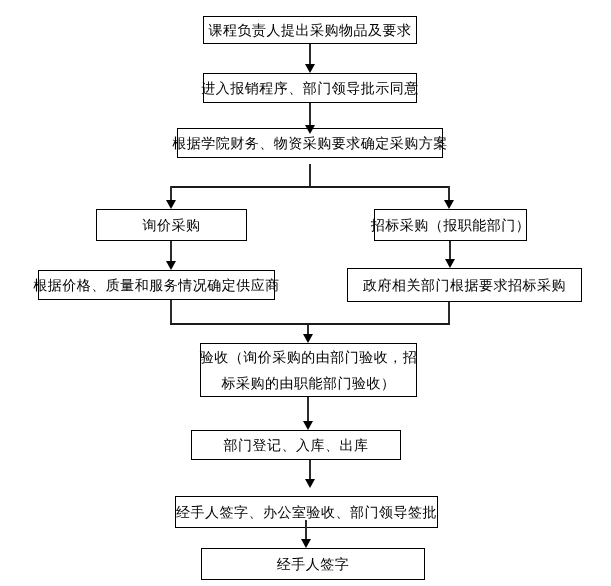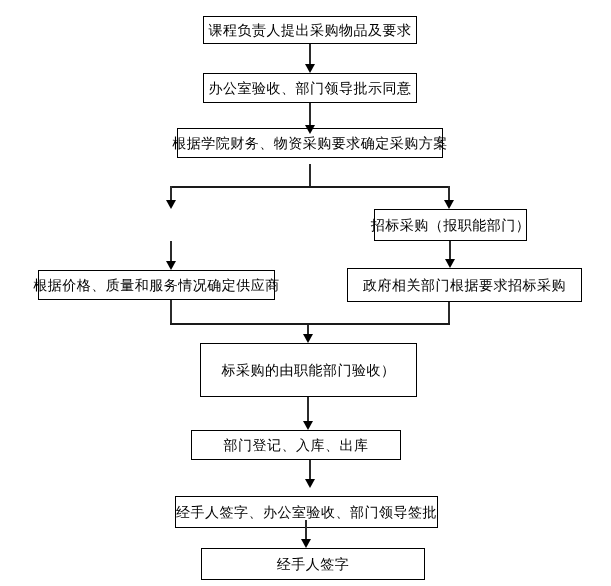--- a/index.html
+++ b/index.html
@@ -93,35 +93,39 @@
 </style>
 </head>
 <body>
 
 <div class="canvas">
 
   <div class="node" id="n1">
     <span>课程负责人提出采购物品及要求</span>
   </div>
   <div class="node" id="n2">
-    <span>办公室验收、部门领导批示同意</span>
+    <span>进入报销程序、部门领导批示同意</span>
   </div>
   <div class="node" id="n3">
     <span>根据学院财务、物资采购要求确定采购方案</span>
+  </div>
+  <div class="node" id="n4">
+    <span>询价采购</span>
   </div>
   <div class="node" id="n5">
     <span>招标采购（报职能部门）</span>
   </div>
   <div class="node" id="n6">
     <span>根据价格、质量和服务情况确定供应商</span>
   </div>
   <div class="node" id="n7">
     <span>政府相关部门根据要求招标采购</span>
   </div>
   <div class="node" id="n8">
+    <span>验收（询价采购的由部门验收，招</span>
     <span>标采购的由职能部门验收）</span>
   </div>
   <div class="node" id="n9">
     <span>部门登记、入库、出库</span>
   </div>
   <div class="node" id="n10">
     <span>经手人签字、办公室验收、部门领导签批</span>
   </div>
   <div class="node" id="n11">
     <span>经手人签字</span>

